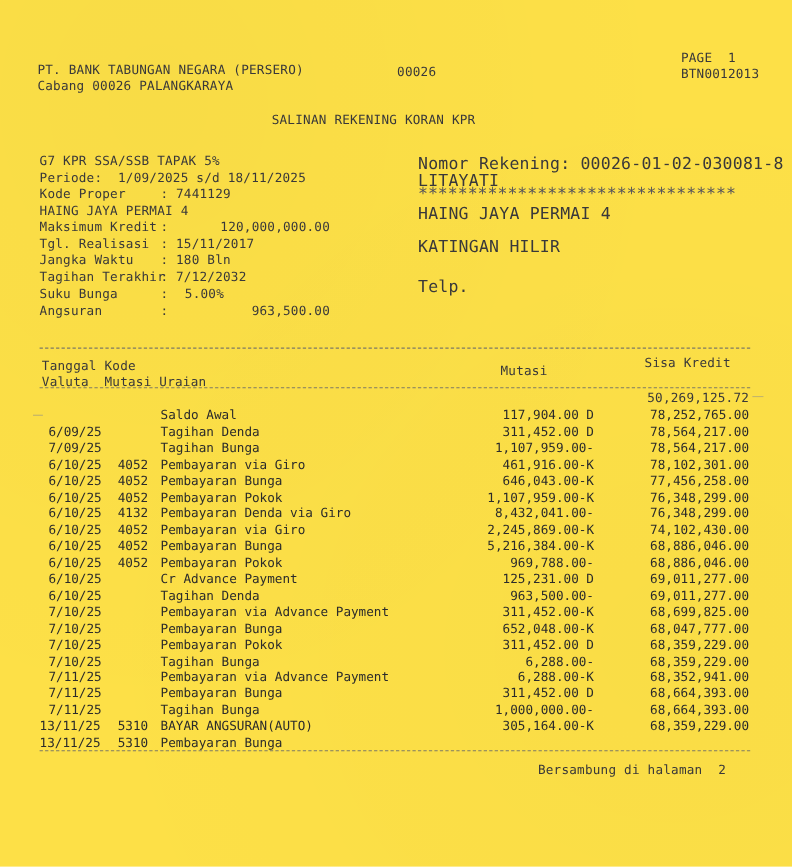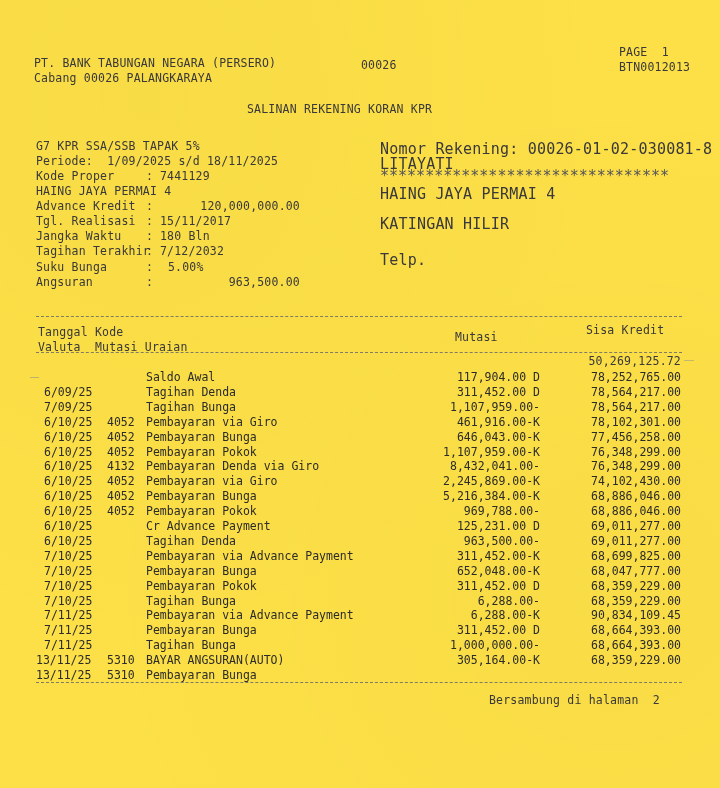--- a/index.html
+++ b/index.html
@@ -107,21 +107,21 @@
 
     <div class="t li" style="top:140px;text-align:center;">G7 KPR SSA/SSB TAPAK 5%</div>
     <div class="t li" style="top:155px;">Periode:  1/09/2025 s/d 18/11/2025</div>
 
     <div class="t li" style="top:170px;">Kode Proper</div>
     <div class="t" style="left:146px; top:170px;">:</div>
     <div class="t" style="left:160px; top:170px;">7441129</div>
 
     <div class="t li" style="top:185px;">HAING JAYA PERMAI 4</div>
 
-    <div class="t li" style="top:200px;">Advance Kredit</div>
+    <div class="t li" style="top:200px;">Maksimum Kredit</div>
     <div class="t" style="left:146px; top:200px;">:</div>
     <div class="t" style="left:160px; top:200px; width:140px; text-align:right;">120,000,000.00</div>
 
     <div class="t li" style="top:215px;">Tgl. Realisasi</div>
     <div class="t" style="left:146px; top:215px;">:</div>
     <div class="t" style="left:160px; top:215px;">15/11/2017</div>
 
     <div class="t li" style="top:230px;">Jangka Waktu</div>
     <div class="t" style="left:146px; top:230px;">:</div>
     <div class="t" style="left:160px; top:230px;">180 Bln</div>
@@ -225,21 +225,21 @@
         <div class="row-desc" style="left: 146px; top: 578.6px;">Pembayaran Pokok</div>
         <div class="row-mut" style="left: 370px; top: 578.6px;">311,452.00 D</div>
         <div class="row-bal" style="left: 541px; top: 578.6px;">68,359,229.00</div>
         <div class="row-date" style="left: 44px; top: 593.5px;">7/10/25</div>
         <div class="row-desc" style="left: 146px; top: 593.5px;">Tagihan Bunga</div>
         <div class="row-mut" style="left: 370px; top: 593.5px;">6,288.00-</div>
         <div class="row-bal" style="left: 541px; top: 593.5px;">68,359,229.00</div>
         <div class="row-date" style="left: 44px; top: 608.4px;">7/11/25</div>
         <div class="row-desc" style="left: 146px; top: 608.4px;">Pembayaran via Advance Payment</div>
         <div class="row-mut" style="left: 370px; top: 608.4px;">6,288.00-K</div>
-        <div class="row-bal" style="left: 541px; top: 608.4px;">90,834,109.45</div>
+        <div class="row-bal" style="left: 541px; top: 608.4px;">68,352,941.00</div>
         <div class="row-date" style="left: 44px; top: 623.3px;">7/11/25</div>
         <div class="row-desc" style="left: 146px; top: 623.3px;">Pembayaran Bunga</div>
         <div class="row-mut" style="left: 370px; top: 623.3px;">311,452.00 D</div>
         <div class="row-bal" style="left: 541px; top: 623.3px;">68,664,393.00</div>
         <div class="row-date" style="left: 44px; top: 638.2px;">7/11/25</div>
         <div class="row-desc" style="left: 146px; top: 638.2px;">Tagihan Bunga</div>
         <div class="row-mut" style="left: 370px; top: 638.2px;">1,000,000.00-</div>
         <div class="row-bal" style="left: 541px; top: 638.2px;">68,664,393.00</div>
         <div class="row-date" style="left: 36px; top: 653.1px;">13/11/25</div>
         <div class="row-code" style="left: 107px; top: 653.1px;">5310</div>

